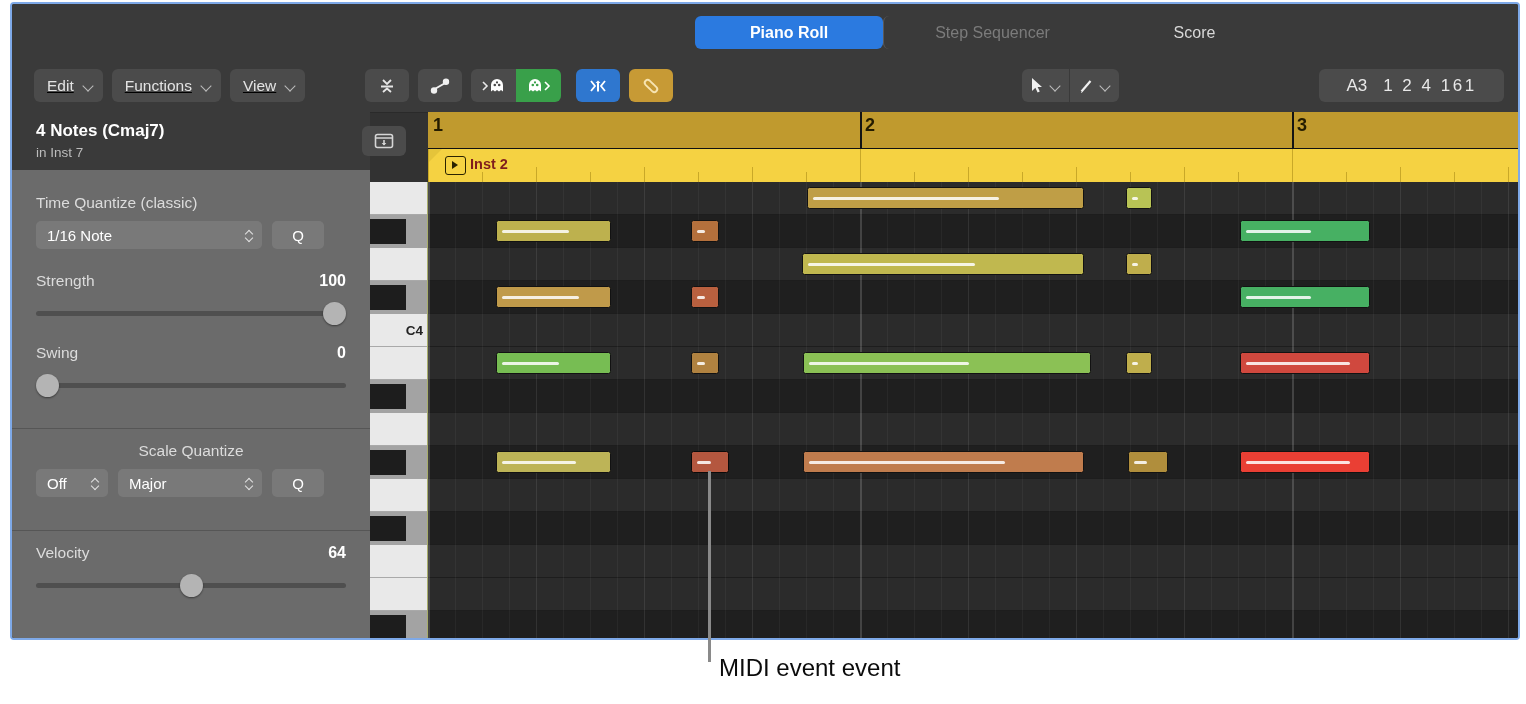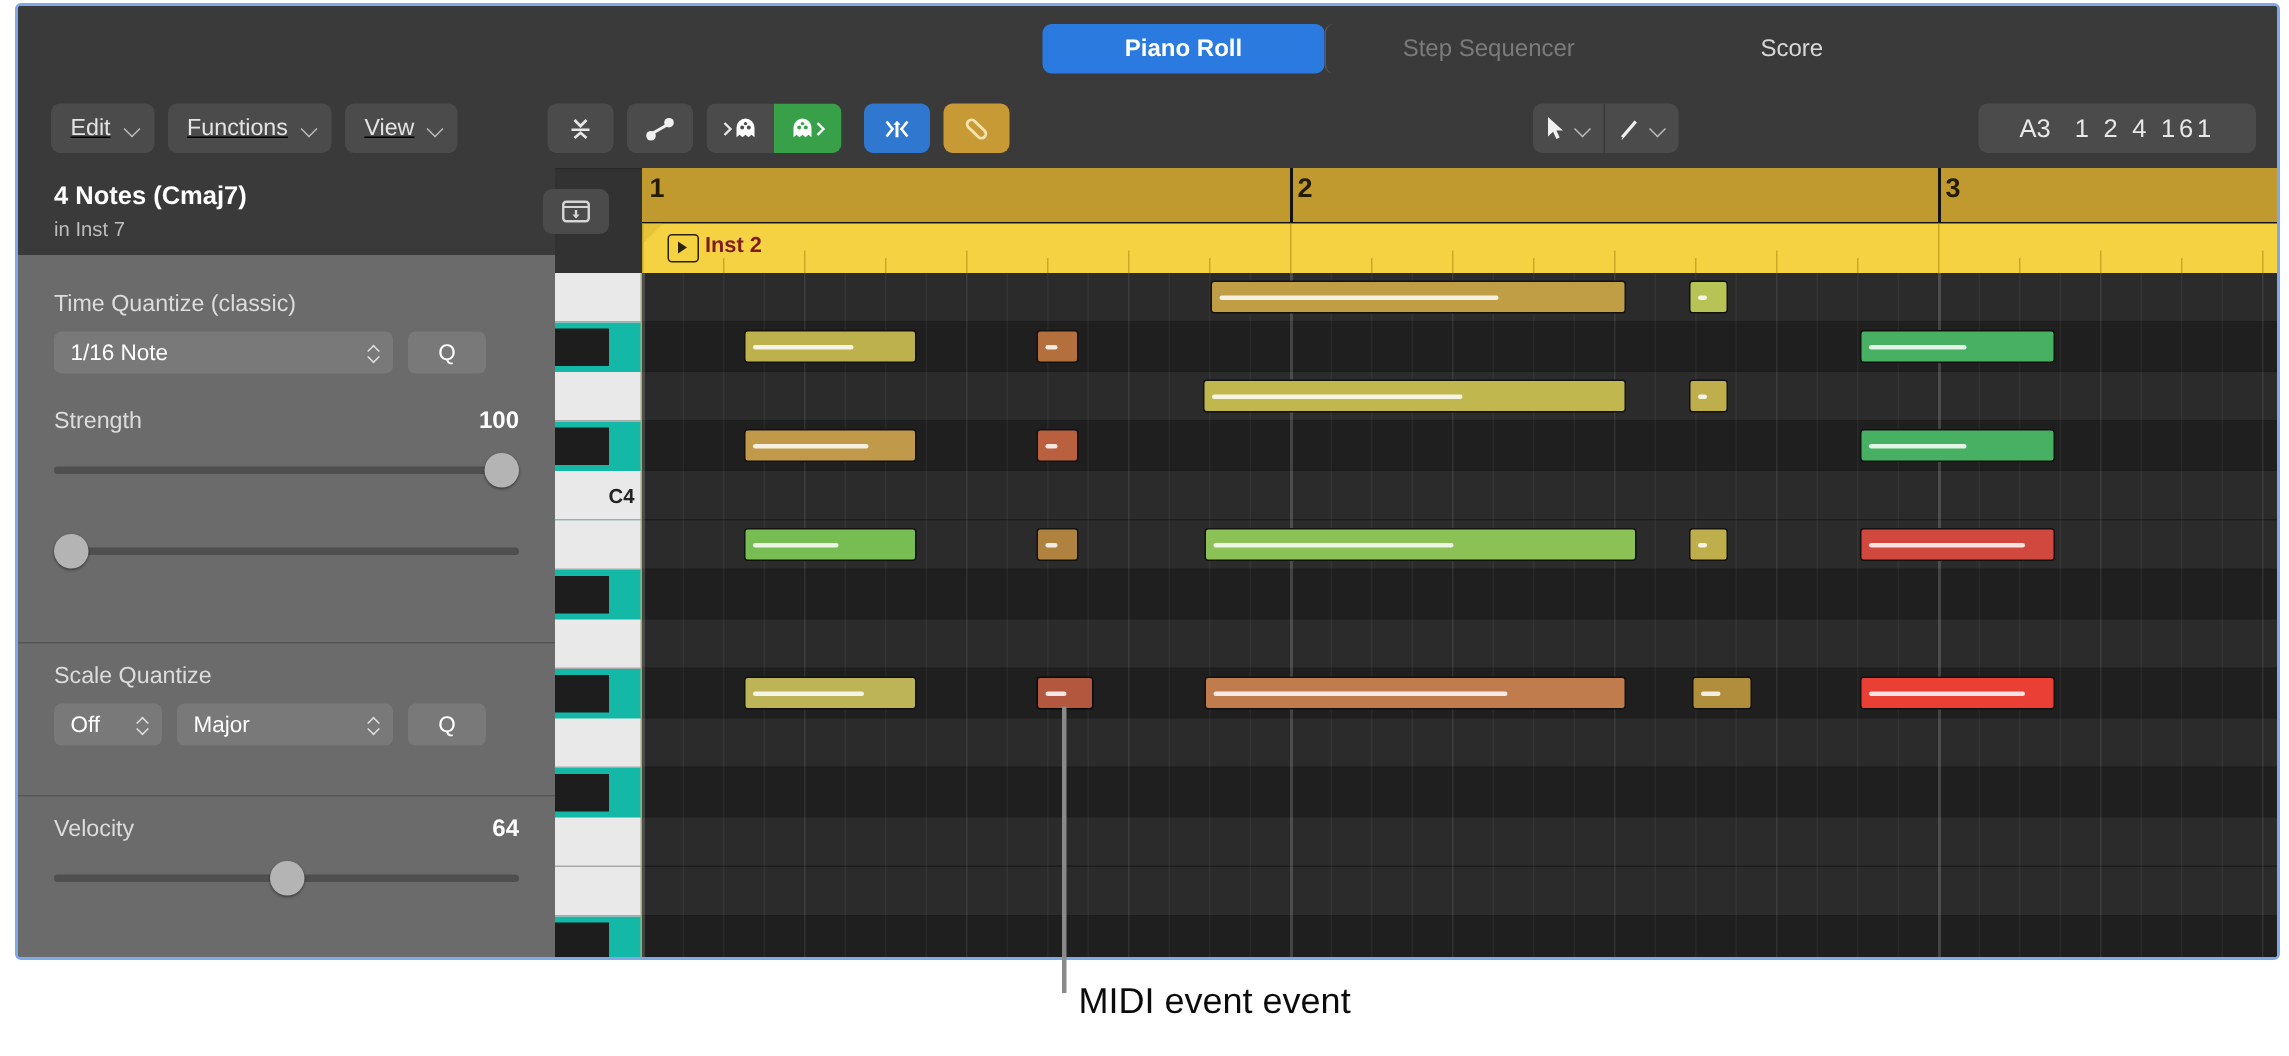--- a/index.html
+++ b/index.html
@@ -69,21 +69,21 @@
       border-right:1.6px solid #e8e8e8;border-bottom:1.6px solid #e8e8e8;transform:rotate(45deg);}
   .qbtn{width:52px;height:28px;background:#797979;border-radius:5px;color:#fff;font-size:15px;
         display:flex;align-items:center;justify-content:center;}
   .slider{position:relative;height:22px;}
   .slider .track{position:absolute;left:0;right:0;top:9px;height:5px;background:#4f4f4f;
                  border-radius:3px;}
   .slider .knob{position:absolute;top:0;width:23px;height:23px;border-radius:50%;
                 background:#b4b4b4;box-shadow:0 1px 2px rgba(0,0,0,.45);}
 
   
-  .keys{position:absolute;left:358px;top:178px;width:58px;bottom:0;background:#14b8a6;
+  .keys{position:absolute;left:358px;top:178px;width:58px;bottom:0;background:#a3a3a3;
         overflow:hidden;}
   .wk{position:absolute;left:0;width:58px;background:#e9e9e9;
       border-bottom:1px solid #a9a9a9;box-sizing:border-box;}
   .bk{position:absolute;left:0;width:36px;background:#1d1d1d;}
   .klabel{position:absolute;right:5px;color:#232323;font-size:13.5px;font-weight:700;}
   .keysedge{position:absolute;left:415px;top:178px;width:2px;bottom:0;background:#a8ad6a;}
 
   
   .ruler{position:absolute;left:416px;top:108px;right:0;height:36px;background:#c09a2e;}
   .ruler .barnum{position:absolute;top:3px;color:#241c00;font-size:18px;font-weight:600;}
@@ -266,29 +266,33 @@
           <span class="lbl">Strength</span>
           <span class="val">100</span>
         </div>
         <div class="slider" style="margin-top:12px;">
           <div class="track"></div>
           <div class="knob" id="knob-strength" style="left: 287px;"></div>
         </div>
       </div>
 
       <div class="section" style="top:232px;">
+        <div class="row">
+          <span class="lbl">Swing</span>
+          <span class="val">0</span>
+        </div>
         <div class="slider" style="margin-top:12px;">
           <div class="track"></div>
           <div class="knob" id="knob-swing" style="left: 0px;"></div>
         </div>
       </div>
 
       <div class="sec-divider" style="top:316px;"></div>
 
-      <div class="section" style="top:330px;">
+      <div class="section" style="top:330px;text-align:center;">
         <div class="lbl">Scale Quantize</div>
         <div style="display:flex;gap:10px;margin-top:9px;">
           <div class="popup" style="width:72px;">
             <span>Off</span>
             <span class="stepper">
                 <i class="up"></i>
                 <i class="dn"></i>
               </span>
           </div>
           <div class="popup" style="width:144px;">

